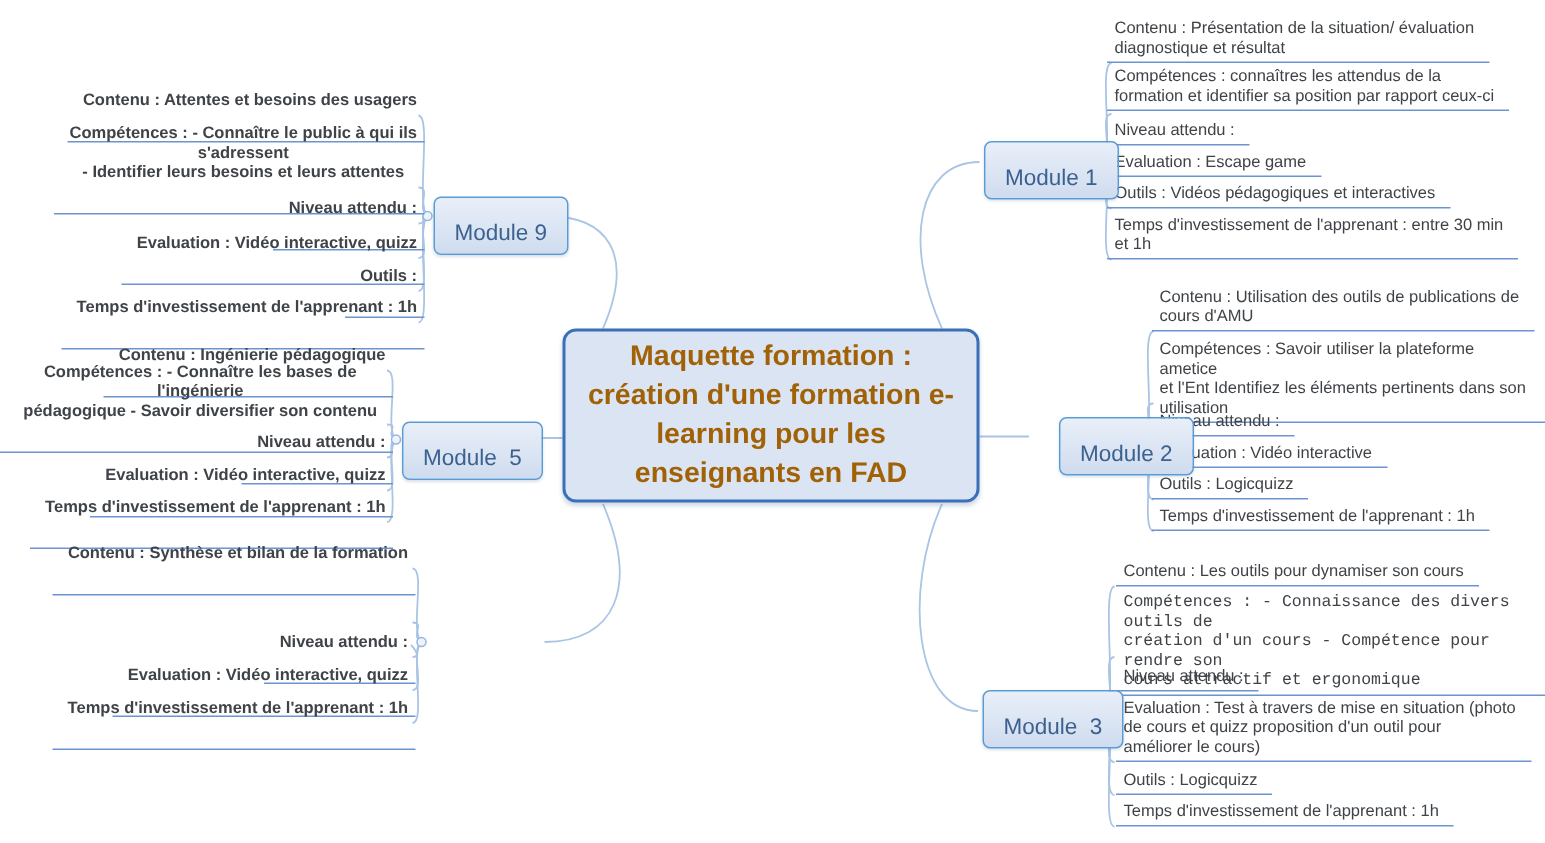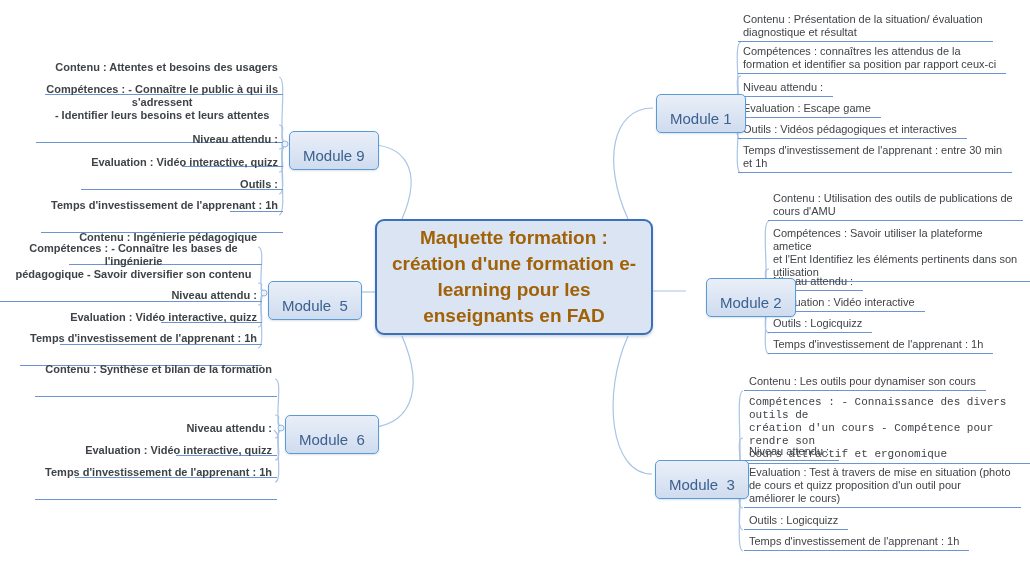--- a/index.html
+++ b/index.html
@@ -115,21 +115,20 @@
   <div class="central">Maquette formation :
 création d'une formation e-
 learning pour les
 enseignants en FAD</div>
 
   <div class="module-node" style="left:656px;top:94px;">Module 1</div>
   <div class="module-node" style="left:706px;top:278px;">Module 2</div>
   <div class="module-node" style="left:655px;top:460px;">Module  3</div>
   <div class="module-node" style="left:289px;top:131px;">Module 9</div>
   <div class="module-node" style="left:268px;top:281px;">Module  5</div>
-  <div class="module-node" style="left:285px;top:415px;">Module  6</div>
 
   <div class="leaf right" style="left:738px;top:13px;">Contenu : Présentation de la situation/ évaluation
 diagnostique et résultat</div>
   <div class="leaf right" style="left:738px;top:45px;">Compétences : connaîtres les attendus de la
 formation et identifier sa position par rapport ceux-ci</div>
   <div class="leaf right" style="left:738px;top:81px;">Niveau attendu :</div>
   <div class="leaf right" style="left:738px;top:102px;">Evaluation : Escape game</div>
   <div class="leaf right" style="left:738px;top:123px;">Outils : Vidéos pédagogiques et interactives</div>
   <div class="leaf right" style="left:738px;top:144px;">Temps d'investissement de l'apprenant : entre 30 min
 et 1h</div>

